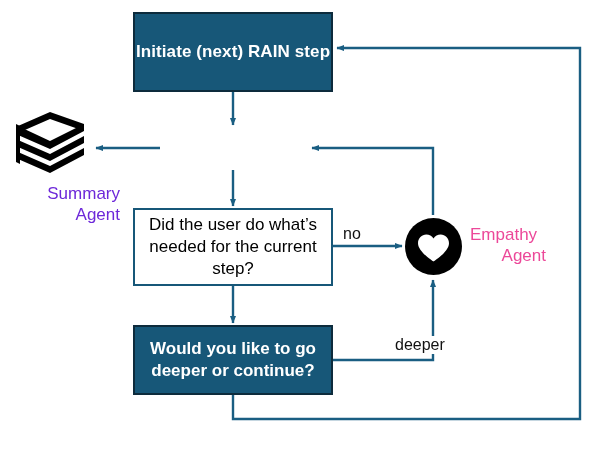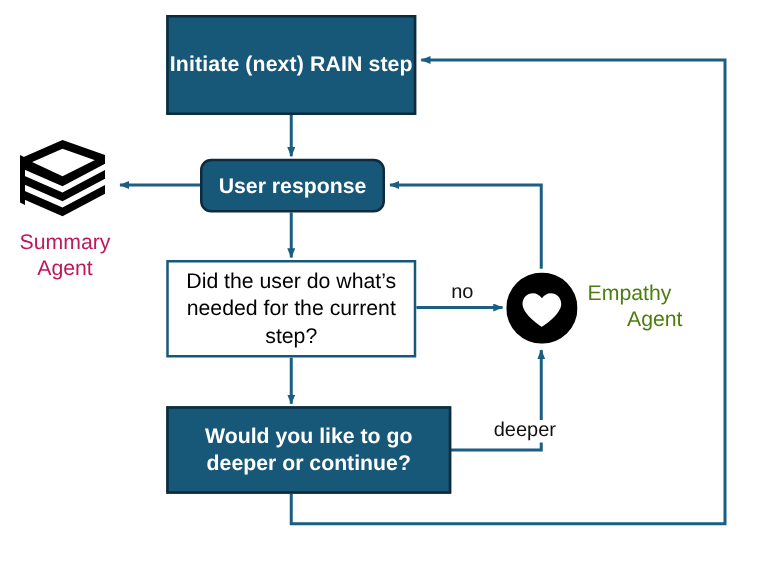--- a/index.html
+++ b/index.html
@@ -12,36 +12,36 @@
   .filled{background:#175778;border:2px solid #0d2b3c;color:#ffffff;justify-content:center;}
   .outlined{background:#ffffff;border:2px solid #175778;color:#000000;}
   .rounded{border-radius:9px;}
 
   #node-initiate{left:133px;top:12px;width:200px;height:80px;font-size:17px;
                  font-weight:bold;line-height:1.25;letter-spacing:.1px;}
   #node-userresp{left:160px;top:127px;width:148px;height:43px;font-size:17px;
                  font-weight:bold;}
   #node-decision{left:133px;top:208px;width:200px;height:78px;font-size:17px;
                  line-height:1.3;}
-  #node-prompt{left:133px;top:325px;width:228px;height:70px;font-size:17px;
+  #node-prompt{left:133px;top:325px;width:200px;height:70px;font-size:17px;
                font-weight:bold;line-height:1.3;}
 
   .edge-label{position:absolute;font-size:16px;color:#111111;background:#ffffff;
               padding:0 3px;white-space:nowrap;}
-  #lbl-no{left:358px;top:225px;}
+  #lbl-no{left:340px;top:225px;}
   #lbl-deeper{left:352px;top:336px;margin-left:40px;}
   #lbl-continue{left:341px;top:393px;}
 
   #books-icon{position:absolute;left:12px;top:108px;width:78px;height:74px;}
-  #summary-label{position:absolute;left:0px;top:183px;width:104px;text-align:center;
-                 font-size:17px;color:#be185d;line-height:1.25;}
+  #summary-label{position:absolute;left:16px;top:183px;width:104px;text-align:right;
+                 font-size:17px;color:#6d28d9;line-height:1.25;}
 
   #heart-icon{position:absolute;left:405px;top:218px;width:57px;height:57px;}
   #empathy-label{position:absolute;left:470px;top:224px;width:120px;font-size:17px;
-                 color:#4d7c0f;line-height:1.25;}
+                 color:#ec4899;line-height:1.25;}
 </style>
 </head>
 <body>
 
 <div id="stage">
 
   <svg id="wires" viewBox="0 0 606 451" xmlns="http://www.w3.org/2000/svg">
     <defs>
       <marker id="arw" markerWidth="9" markerHeight="9" refX="7.4" refY="3.2" orient="auto" markerUnits="userSpaceOnUse">
         <path d="M0,0 L8,3.2 L0,6.4 z" fill="#1a5e82"></path>
@@ -56,23 +56,20 @@
       <path d="M333,360 L433,360 L433,280"></path>
       <path d="M233,395 L233,419 L580,419 L580,48 L337,48"></path>
       <path d="M433,215 L433,148 L312,148"></path>
     </g>
   </svg>
 
   <div class="node filled" id="node-initiate">
     <span>Initiate (next) RAIN step</span>
   </div>
 
-  <div class="node filled rounded" id="node-userresp">
-    <span>User response</span>
-  </div>
 
   <div class="node outlined" id="node-decision">
     <span>Did the user do what’s needed for the current step?</span>
   </div>
 
   <div class="node filled" id="node-prompt">
     <span>Would you like to go deeper or continue?</span>
   </div>
 
   <div class="edge-label" id="lbl-no">no</div>

